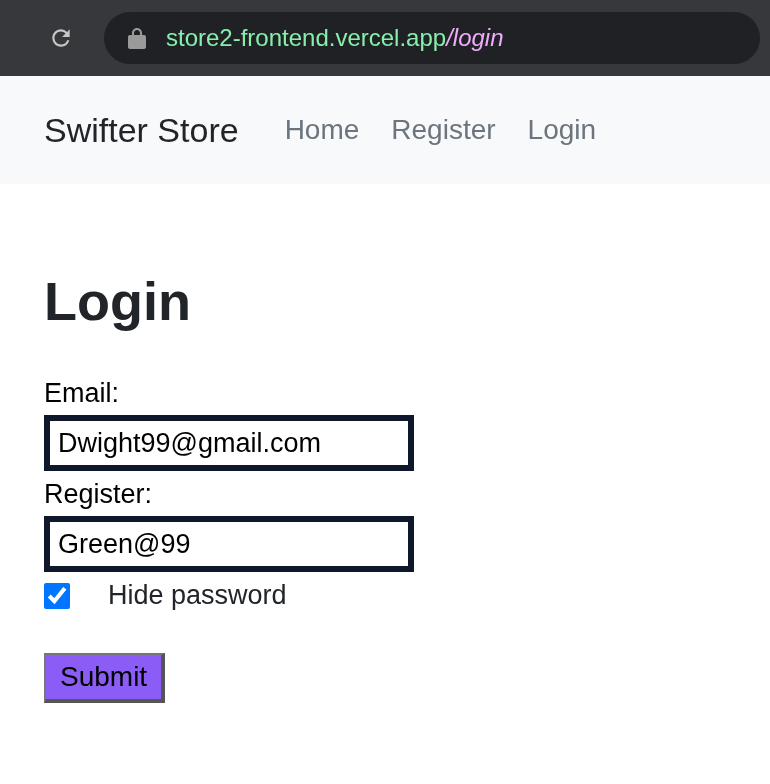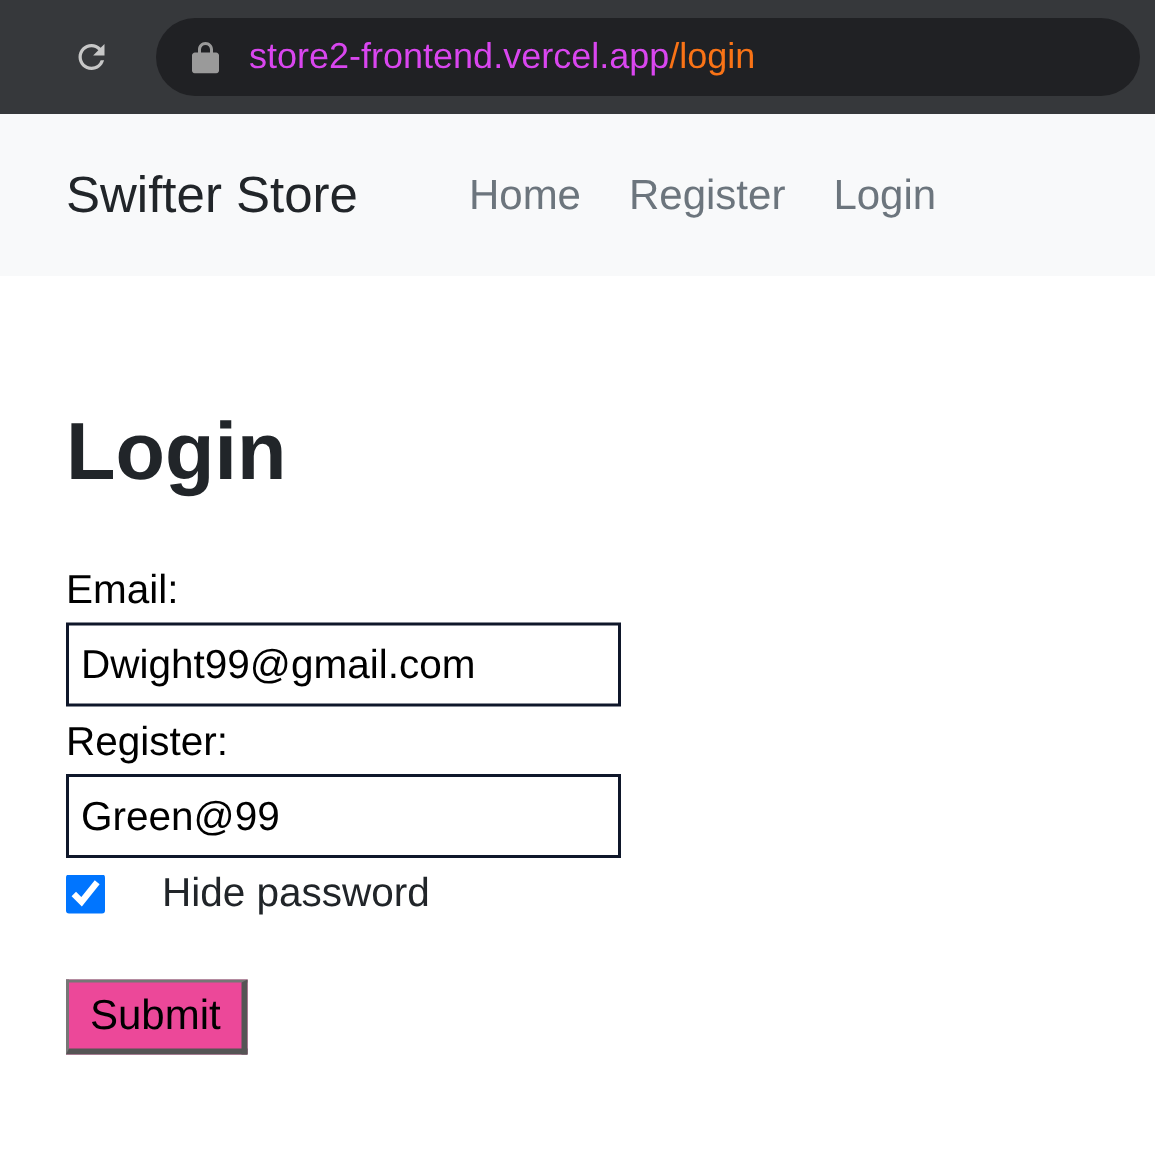--- a/index.html
+++ b/index.html
@@ -40,32 +40,32 @@
       padding: 0 24px;
       color: #ffffff;
       font-size: 24px;
     }
     .lock-icon {
       margin-right: 20px;
       display: flex;
       align-items: center;
     }
     .url-host {
-      color: #d946ef;
+      color: #86efac;
     }
     .url-path {
-      color: #f97316;
+      color: #f0abfc;
+      font-style: italic;
     }
     .site-header {
       background: #f8f9fa;
       height: 108px;
       display: flex;
       align-items: center;
       padding: 0 44px;
-      gap: 28px;
     }
     .brand {
       font-size: 34px;
       font-weight: 400;
       color: #212529;
       margin-right: 46px;
     }
     .nav-links {
       display: flex;
       gap: 32px;
@@ -92,21 +92,21 @@
       display: block;
       font-size: 27px;
       color: #000000;
       margin-bottom: 6px;
     }
     .form-input {
       width: 370px;
       height: 56px;
       font-size: 27px;
       padding: 4px 8px;
-      border: 2px solid #0f172a;
+      border: 6px solid #0f172a;
       font-family: inherit;
       color: #000;
       background: #ffffff;
     }
     .checkbox-row {
       display: flex;
       align-items: center;
       margin-top: 6px;
       margin-bottom: 42px;
       gap: 36px;
@@ -117,21 +117,21 @@
       accent-color: #0075ff;
       margin-right: 2px;
     }
     .checkbox-label {
       font-size: 27px;
       color: #212529;
     }
     .submit-button {
       font-size: 28px;
       padding: 6px 14px;
-      background: #ec4899;
+      background: #8b5cf6;
       border: 2px solid #767676;
       border-right: 4px solid #555;
       border-bottom: 4px solid #555;
       font-family: inherit;
       cursor: pointer;
       color: #000;
     }
   </style>
 </head>
 <body>

